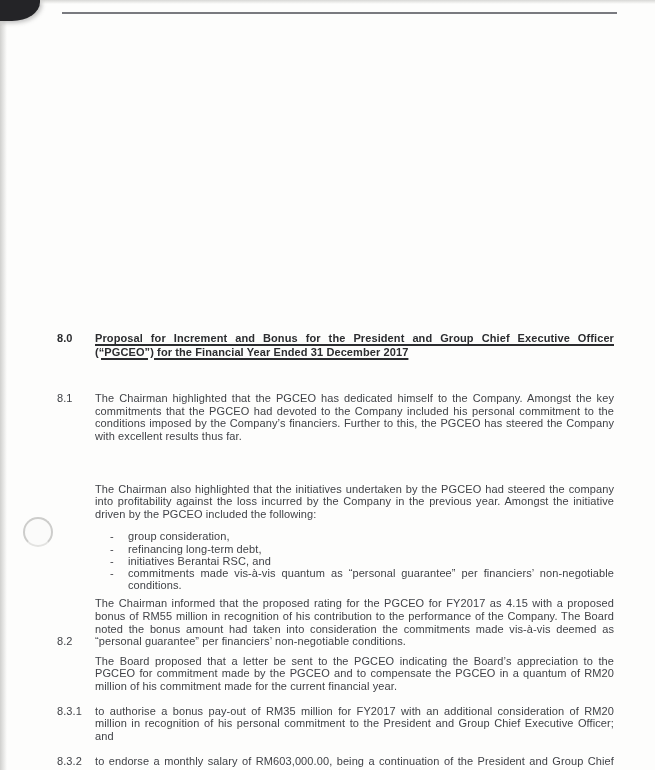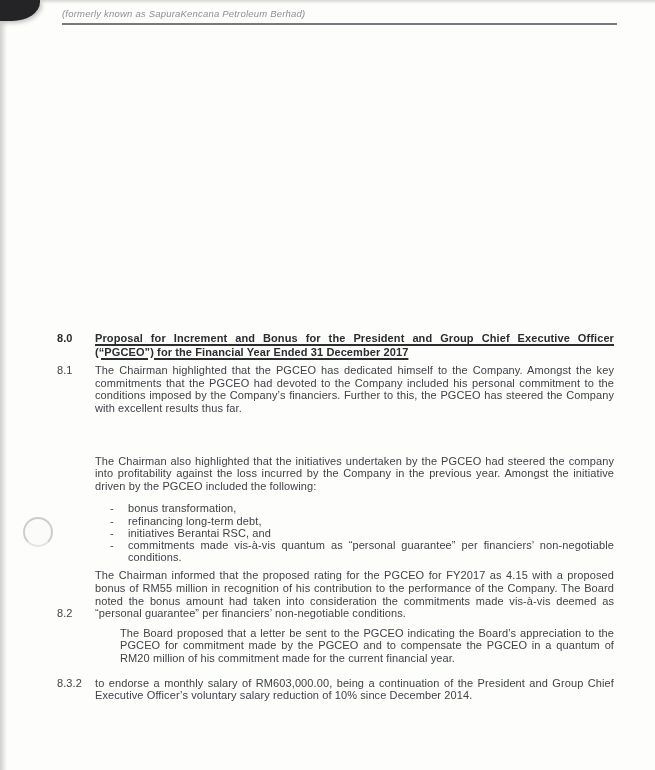--- a/index.html
+++ b/index.html
@@ -52,48 +52,47 @@
   .content {
     position: absolute; left: 57px; top: 332px; width: 557px;
     font-size: 11px; line-height: 12.6px;
     letter-spacing: 0.1px;
     color: #404247;
   }
   .block { display: flex; }
   .num { width: 38px; flex: none; }
   .body { flex: 1; text-align: justify; text-align-last: left; }
   .bold { font-weight: bold; }
-  .heading-block { margin-bottom: 5px; line-height: 13.6px; }
+  .heading-block { margin-bottom: 33px; line-height: 13.6px; }
   .heading-block .num, .heading-block .body {
     font-weight: bold; color: #2b2c2f;
   }
   .heading-text { text-decoration: underline; text-underline-offset: 2px; text-decoration-thickness: 1.5px; }
   .mb8  { margin-bottom: 20px; }
   .mb10 { margin-bottom: 10px; margin-top: 40px; }
   .mb6  { margin-bottom: 6px; }
   .mb7  { margin-bottom: 7px; align-items: flex-end; }
-  .mb12 { margin-bottom: 12px; gap: 25px; }
+  .mb12 { margin-bottom: 12px; }
   .mb13 { margin-bottom: 13px; }
   .bullets { line-height: 12.2px; }
   .bullet-row { display: flex; }
   .bullet-dash { width: 18px; margin-left: 15px; flex: none; }
   .bullet-text { flex: 1; text-align: justify; text-align-last: left; }
 </style>
 </head>
 <body>
 
 <div class="page">
 
   <div class="edge-top"></div>
   <div class="edge-left"></div>
   <div class="corner-mark"></div>
   <div class="hole-punch"></div>
 
   <header class="doc-header">
-    <div>(formerly known as SapuraKencana Petroleum Berhad)</div>
   </header>
 
   <main class="content">
 
     <section class="block heading-block">
       <div class="num">8.0</div>
       <div class="body"><span class="heading-text">Proposal for Increment and Bonus for the President and Group Chief Executive Officer (“PGCEO”) for the Financial Year Ended 31 December 2017</span></div>
     </section>
 
     <section class="block mb8">
@@ -104,21 +103,21 @@
     <section class="block mb10">
       <div class="num"></div>
       <div class="body">The Chairman also highlighted that the initiatives undertaken by the PGCEO had steered the company into profitability against the loss incurred by the Company in the previous year. Amongst the initiative driven by the PGCEO included the following:</div>
     </section>
 
     <section class="block mb6 bullets">
       <div class="num"></div>
       <div class="body" style="text-align:left;">
         <div class="bullet-row">
           <span class="bullet-dash">-</span>
-          <span class="bullet-text">bonus transformation,</span>
+          <span class="bullet-text">group consideration,</span>
         </div>
         <div class="bullet-row">
           <span class="bullet-dash">-</span>
           <span class="bullet-text">refinancing long-term debt,</span>
         </div>
         <div class="bullet-row">
           <span class="bullet-dash">-</span>
           <span class="bullet-text">initiatives Berantai RSC, and</span>
         </div>
         <div class="bullet-row">
@@ -132,20 +131,24 @@
       <div class="num">8.2</div>
       <div class="body">The Chairman informed that the proposed rating for the PGCEO for FY2017 as 4.15 with a proposed bonus of RM55 million in recognition of his contribution to the performance of the Company. The Board noted the bonus amount had taken into consideration the commitments made vis-à-vis deemed as “personal guarantee” per financiers’ non-negotiable conditions.</div>
     </section>
 
     <section class="block mb12">
       <div class="num"></div>
       <div class="body">The Board proposed that a letter be sent to the PGCEO indicating the Board’s appreciation to the PGCEO for commitment made by the PGCEO and to compensate the PGCEO in a quantum of RM20 million of his commitment made for the current financial year.</div>
     </section>
 
 
+    <section class="block mb13">
+      <div class="num">8.3.1</div>
+      <div class="body">to authorise a bonus pay-out of RM35 million for FY2017 with an additional consideration of RM20 million in recognition of his personal commitment to the President and Group Chief Executive Officer; and</div>
+    </section>
 
     <section class="block">
       <div class="num">8.3.2</div>
       <div class="body">to endorse a monthly salary of RM603,000.00, being a continuation of the President and Group Chief Executive Officer’s voluntary salary reduction of 10% since December 2014.</div>
     </section>
 
   </main>
 </div>
 
 </body></html>

